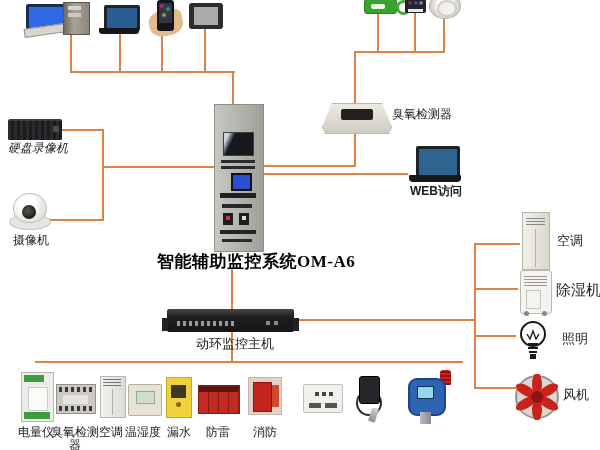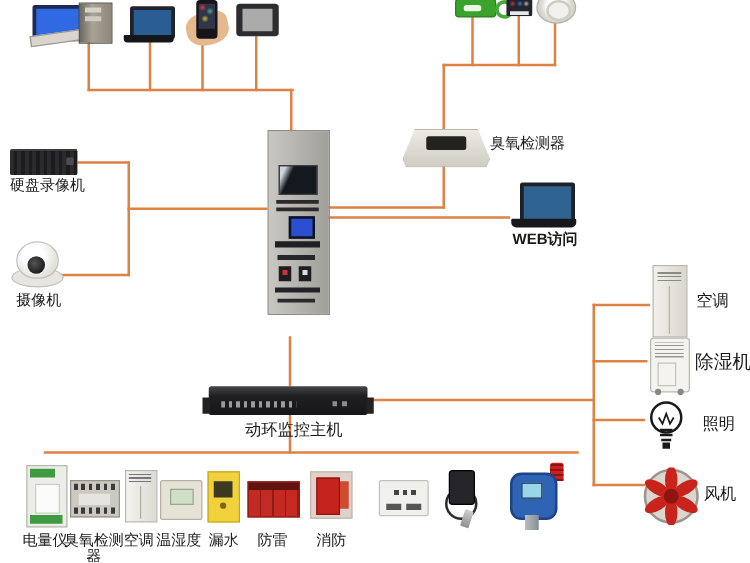--- a/index.html
+++ b/index.html
@@ -185,38 +185,39 @@
 
   <div class="abs" style="left:409px;top:146px;width:52px;height:38px;">
     <div style="position:absolute;left:7px;top:0;width:38px;height:27px;background:#2f6390;border:3px solid #1e2228;border-radius:2px;"></div>
     <div style="position:absolute;left:0;top:29px;width:52px;height:7px;background:#16181c;border-radius:1px 1px 4px 4px;"></div>
   </div>
   <div class="lbl" style="left:410px;top:185px;font-family:'Liberation Sans',sans-serif;font-weight:700;font-size:12px;">WEB访问</div>
 
   <div class="abs dvr">
       <div class="dvrBtn"></div>
     </div>
-  <div class="lbl" style="left:8px;top:142px;">硬盘录像机</div>
+  <div class="lbl" style="left:8px;top:142px;font-style:italic;">硬盘录像机</div>
 
   <div class="abs domeBase"></div>
   <div class="abs dome"></div>
   <div class="abs lens"></div>
   <div class="lbl" style="left:13px;top:234px;">摄像机</div>
 
   <div class="abs cab">
     <div class="cabScr"></div>
       <div class="cabSlotA"></div>
       <div class="cabBlue"></div>
     <div class="cabSlotB"></div>
       <div class="cabSlotC"></div>
     <div class="cabBtns"></div>
       <div class="cabBtnRed"></div>
     <div class="cabSlotD"></div>
       <div class="cabSlotE"></div>
   </div>
+  <div class="title" style="left:157px;top:250px;">智能辅助监控系统OM-A6</div>
 
   <div class="abs envHost">
     <div class="envEarL"></div>
       <div class="envEarR"></div>
       <div class="envPorts"></div>
       <div class="envDots"></div>
   </div>
   <div class="lbl" style="left:196px;top:337px;font-size:13px;">动环监控主机</div>
 
   <div class="abs pwrMeter">

